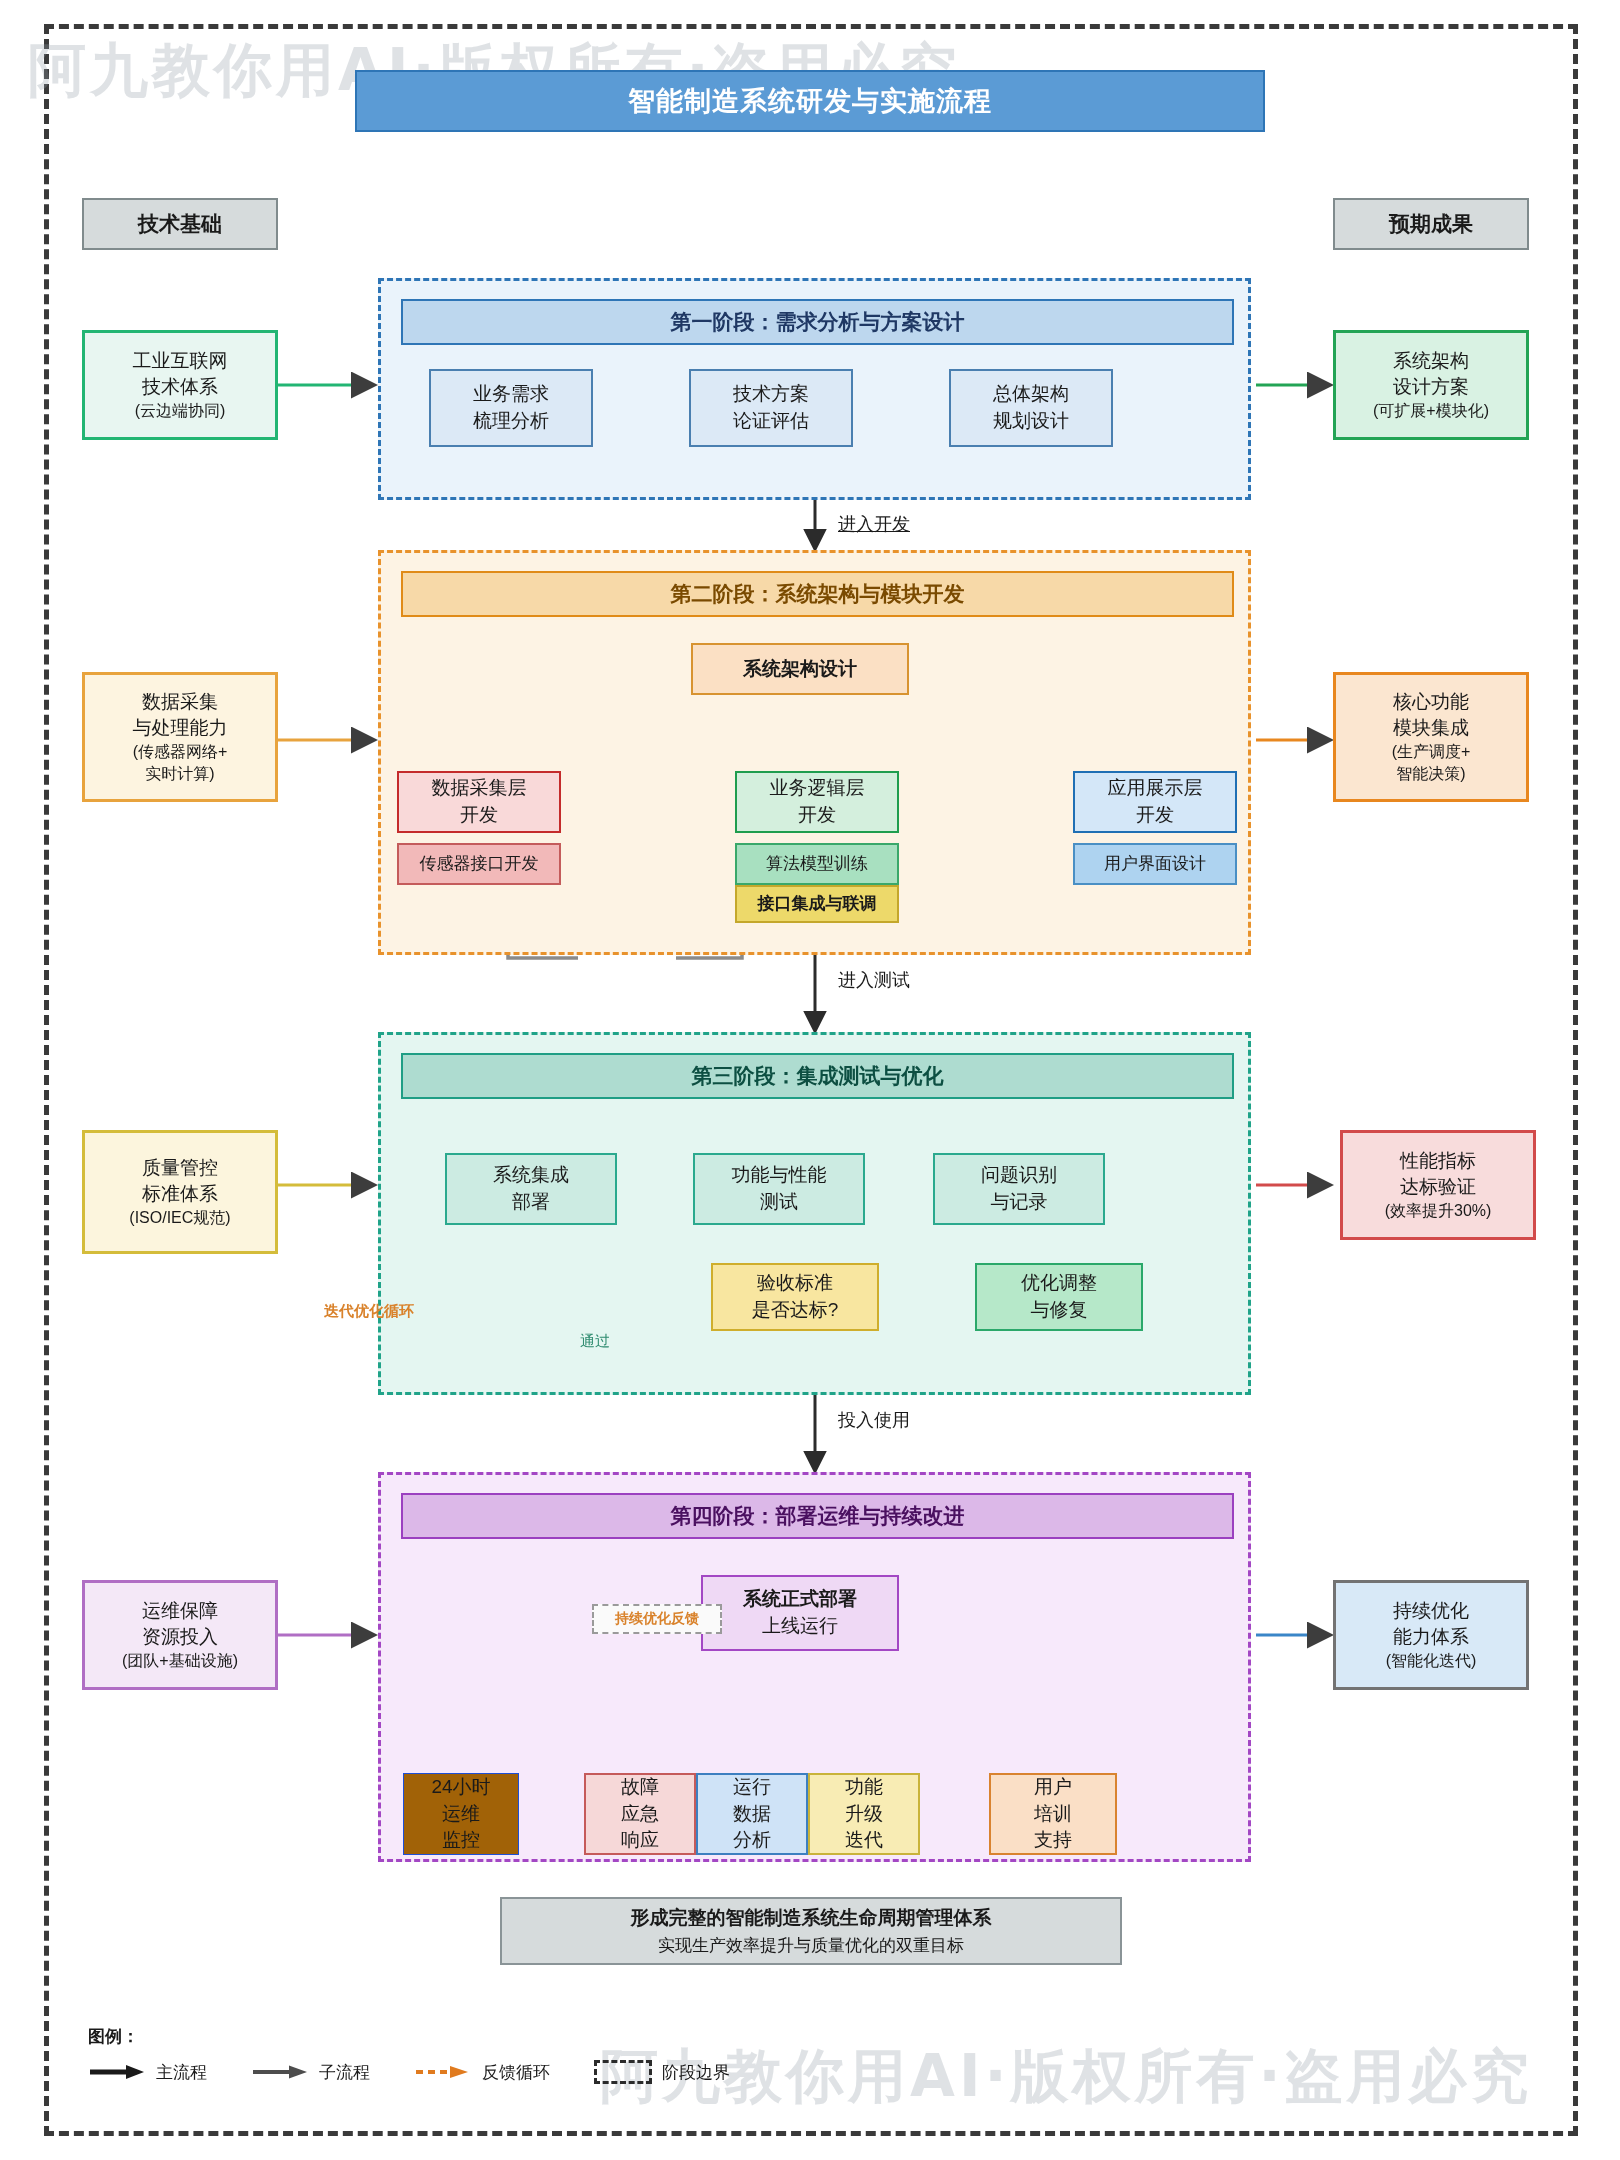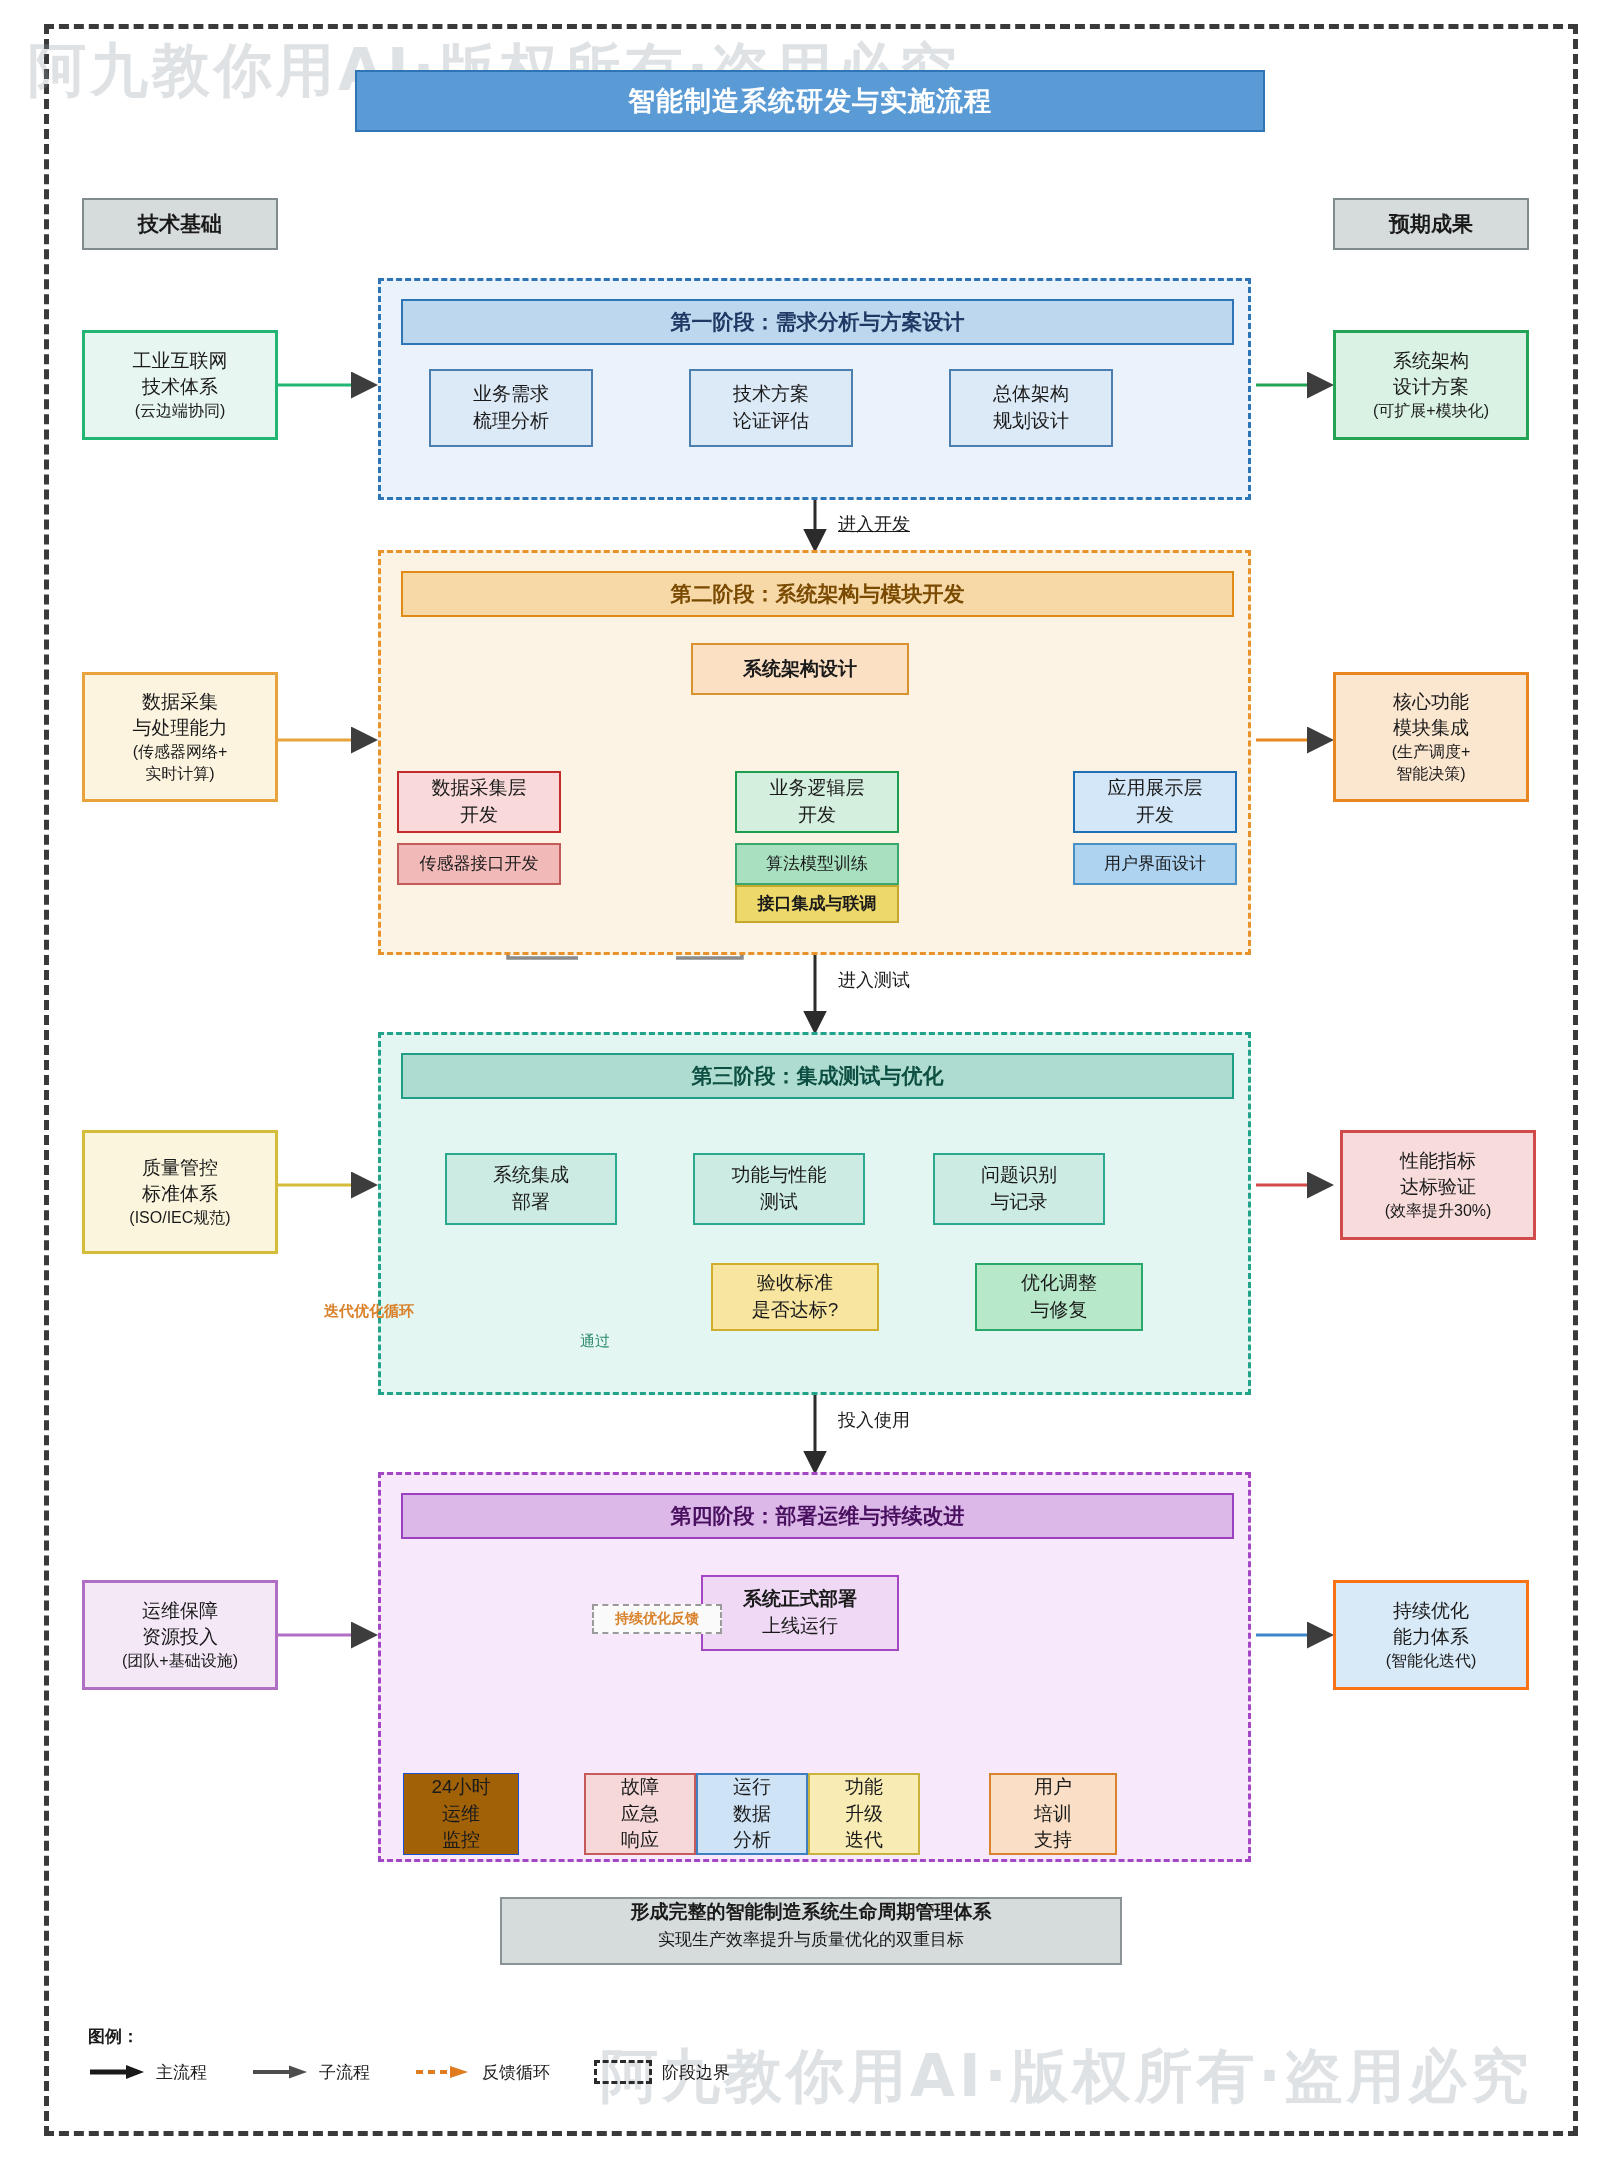--- a/index.html
+++ b/index.html
@@ -106,21 +106,21 @@
     display: flex; align-items: center; justify-content: center;
     padding: 3px 6px;
   }
 
   
   .summary {
     position: absolute; left: 500px; top: 1897px;
     width: 622px; height: 68px;
     background: #d6dbdc; border: 2px solid #8a9497;
     display: flex; flex-direction: column;
-    align-items: center; justify-content: flex-start;
+    align-items: center; justify-content: center;
     color: #1a1a1a;
   }
   .summary .l1 { font-size: 19px; font-weight: 700; }
   .summary .l2 { font-size: 17px; margin-top: 3px; }
 
   
   .legend-title {
     position: absolute; left: 88px; top: 2025px;
     font-size: 17px; font-weight: 700; color: #1a1a1a;
   }
@@ -246,21 +246,21 @@
     <div class="sub">(生产调度+</div>
     <div class="sub">智能决策)</div>
   </div>
 
   <div class="side-box" style="left:1340px; top:1130px; height:110px; background:#f8dcdc; border:3px solid #d24b4b;">
     <div>性能指标</div>
     <div>达标验证</div>
     <div class="sub">(效率提升30%)</div>
   </div>
 
-  <div class="side-box" style="left:1333px; top:1580px; height:110px; background:#d8e9f7; border:3px solid #f97316;">
+  <div class="side-box" style="left:1333px; top:1580px; height:110px; background:#d8e9f7; border:3px solid #737373;">
     <div>持续优化</div>
     <div>能力体系</div>
     <div class="sub">(智能化迭代)</div>
   </div>
 
   <div class="phase" style="top:278px; height:222px; background:#eaf3fb; border:3px dashed #2e75b6;">
     <div class="phase-title" style="background:#bdd7ee; border:2px solid #2e75b6; color:#1f3864;">第一阶段：需求分析与方案设计</div>
     <div class="node" style="left:48px; top:88px; width:164px; height:78px; background:#dce9f6; border:2px solid #4a7fb0;">
       <div>业务需求</div>
       <div>梳理分析</div>

